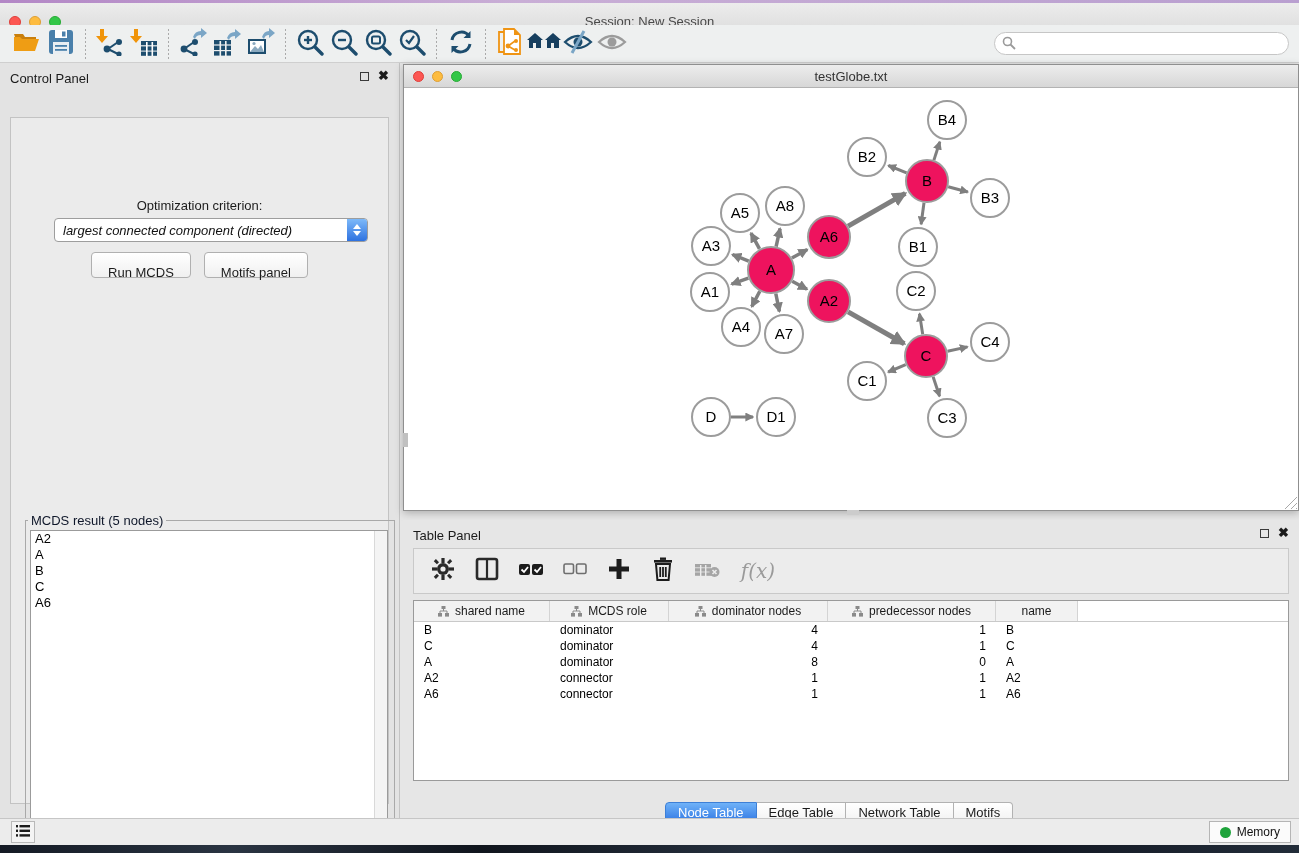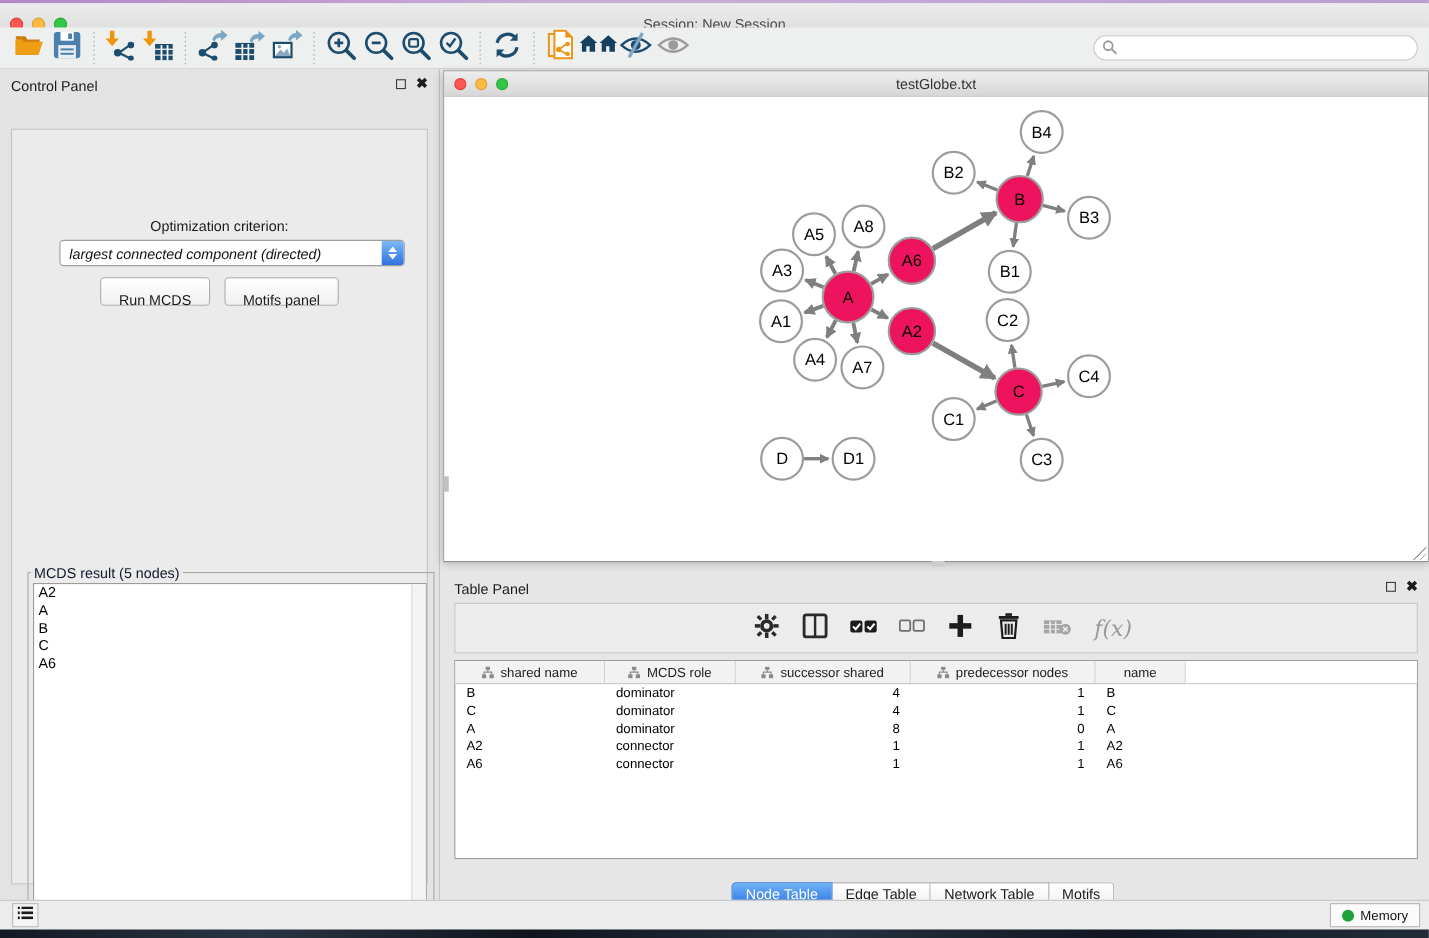--- a/index.html
+++ b/index.html
@@ -92,21 +92,21 @@
     background:
       linear-gradient(135deg, transparent 50%, transparent 0) ,
       repeating-linear-gradient(135deg, transparent 0 3px, #a8a8a8 3px 4px);
     clip-path:polygon(100% 0, 100% 100%, 0 100%); }
 
   .graph-label { font-size:15px; fill:#000; text-anchor:middle; font-family:"Liberation Sans",sans-serif; }
 
   
   .table-panel { position:absolute; left:403px; top:457px; width:896px; height:298px; background:#e6e6e6; }
   .tp-toolbar { position:absolute; left:10px; top:28px; width:876px; height:46px;
-    background:#ececec; border:1px solid #c9c9c9; display:flex; align-items:center; padding-left:14px; gap:14px;justify-content:center; }
+    background:#ececec; border:1px solid #c9c9c9; display:flex; align-items:center; padding-left:14px; gap:14px; }
   .tp-ic { width:30px; height:30px; display:flex; align-items:center; justify-content:center; }
   .fx-label { font-family:"DejaVu Serif", serif; font-style:italic; font-size:20px; color:#9a9a9a; }
 
   .tp-table { position:absolute; left:10px; top:80px; width:876px; height:181px;
     background:#fff; border:1px solid #9a9a9a; }
   .tp-header { display:flex; height:21px; border-bottom:1px solid #c9c9c9; background:#f2f2f2; }
   .tp-hcell { display:flex; align-items:center; justify-content:center; gap:6px;
     font-size:12px; color:#1b1b1b; border-right:1px solid #d4d4d4; height:100%; }
   .tp-hcell.filler { border-right:none; background:#fff; flex:1; }
   .tp-row { display:flex; height:16px; }
@@ -590,21 +590,21 @@
             <svg width="11" height="11" viewBox="0 0 11 11">
               <g fill="#8a8a8a">
                 <rect x="3.5" y="0" width="4" height="3"></rect>
                 <rect x="0" y="7" width="4" height="3.6"></rect>
                 <rect x="7" y="7" width="4" height="3.6"></rect>
               </g>
               <g stroke="#8a8a8a" stroke-width="1">
                 <path d="M5.5 3 v2 M2 7 v-2 h7 v2" fill="none"></path>
               </g>
             </svg>
-            <span>successor shared</span>
+            <span>dominator nodes</span>
           </div>
           <div class="tp-hcell" style="width: 168px;">
             <svg width="11" height="11" viewBox="0 0 11 11">
               <g fill="#8a8a8a">
                 <rect x="3.5" y="0" width="4" height="3"></rect>
                 <rect x="0" y="7" width="4" height="3.6"></rect>
                 <rect x="7" y="7" width="4" height="3.6"></rect>
               </g>
               <g stroke="#8a8a8a" stroke-width="1">
                 <path d="M5.5 3 v2 M2 7 v-2 h7 v2" fill="none"></path>

